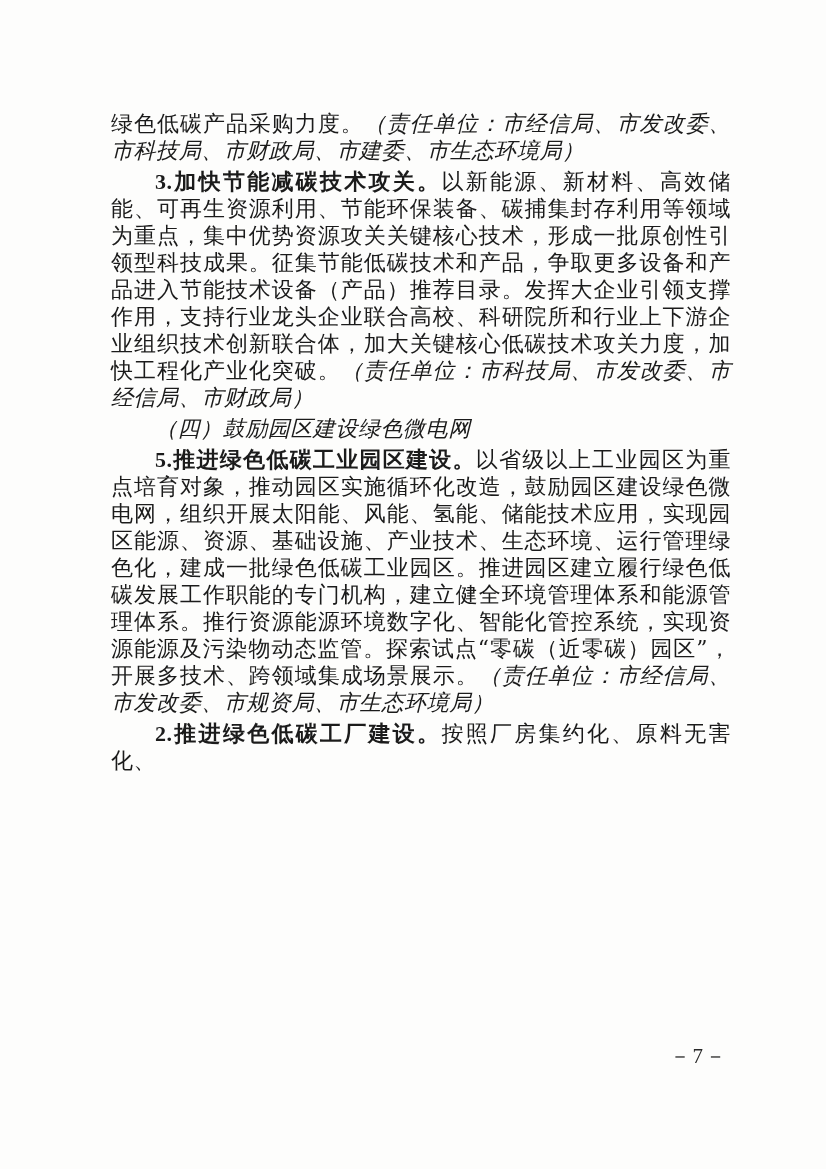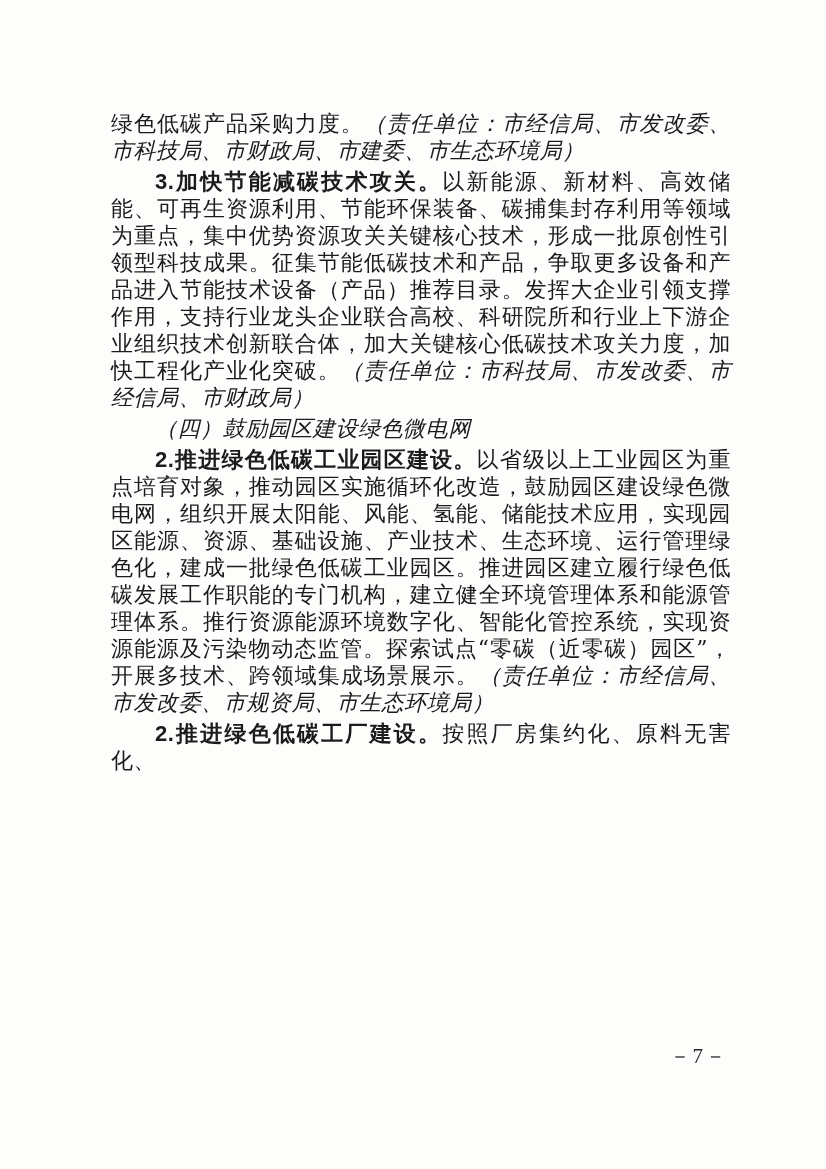--- a/index.html
+++ b/index.html
@@ -36,21 +36,21 @@
     text-indent: 2em;
   }
   
   .run-body {
     font-weight: 400;
     font-style: normal;
   }
   
   .run-bold {
     font-weight: 700;
-    font-family: Liberation Sans, sans-serif;
+    font-family: Liberation Serif, serif;
   }
   
   .run-kaiti {
     font-style: italic;
   }
   .page-number {
     position: absolute;
     top: 1042px;
     right: 98px;
     font-size: 21px;
@@ -60,17 +60,17 @@
   }
 </style>
 </head>
 <body>
 
 <div class="page">
   <div class="doc-body">
       <p class="para"><span class="run-body">绿色低碳产品采购力度。</span><span class="run-kaiti">（责任单位：市经信局、市发改委、市科技局、市财政局、市建委、市生态环境局）</span></p>
       <p class="para indent"><span class="run-bold">3.加快节能减碳技术攻关。</span><span class="run-body">以新能源、新材料、高效储能、可再生资源利用、节能环保装备、碳捕集封存利用等领域为重点，集中优势资源攻关关键核心技术，形成一批原创性引领型科技成果。征集节能低碳技术和产品，争取更多设备和产品进入节能技术设备（产品）推荐目录。发挥大企业引领支撑作用，支持行业龙头企业联合高校、科研院所和行业上下游企业组织技术创新联合体，加大关键核心低碳技术攻关力度，加快工程化产业化突破。</span><span class="run-kaiti">（责任单位：市科技局、市发改委、市经信局、市财政局）</span></p>
       <p class="para indent"><span class="run-kaiti">（四）鼓励园区建设绿色微电网</span></p>
-      <p class="para indent"><span class="run-bold">2.推进绿色低碳工业园区建设。</span><span class="run-body">以省级以上工业园区为重点培育对象，推动园区实施循环化改造，鼓励园区建设绿色微电网，组织开展太阳能、风能、氢能、储能技术应用，实现园区能源、资源、基础设施、产业技术、生态环境、运行管理绿色化，建成一批绿色低碳工业园区。推进园区建立履行绿色低碳发展工作职能的专门机构，建立健全环境管理体系和能源管理体系。推行资源能源环境数字化、智能化管控系统，实现资源能源及污染物动态监管。探索试点“零碳（近零碳）园区”，开展多技术、跨领域集成场景展示。</span><span class="run-kaiti">（责任单位：市经信局、市发改委、市规资局、市生态环境局）</span></p>
+      <p class="para indent"><span class="run-bold">5.推进绿色低碳工业园区建设。</span><span class="run-body">以省级以上工业园区为重点培育对象，推动园区实施循环化改造，鼓励园区建设绿色微电网，组织开展太阳能、风能、氢能、储能技术应用，实现园区能源、资源、基础设施、产业技术、生态环境、运行管理绿色化，建成一批绿色低碳工业园区。推进园区建立履行绿色低碳发展工作职能的专门机构，建立健全环境管理体系和能源管理体系。推行资源能源环境数字化、智能化管控系统，实现资源能源及污染物动态监管。探索试点“零碳（近零碳）园区”，开展多技术、跨领域集成场景展示。</span><span class="run-kaiti">（责任单位：市经信局、市发改委、市规资局、市生态环境局）</span></p>
       <p class="para indent"><span class="run-bold">2.推进绿色低碳工厂建设。</span><span class="run-body">按照厂房集约化、原料无害化、</span></p>
     </div>
   <div class="page-number">－7－</div>
 </div>
 
 </body></html>

